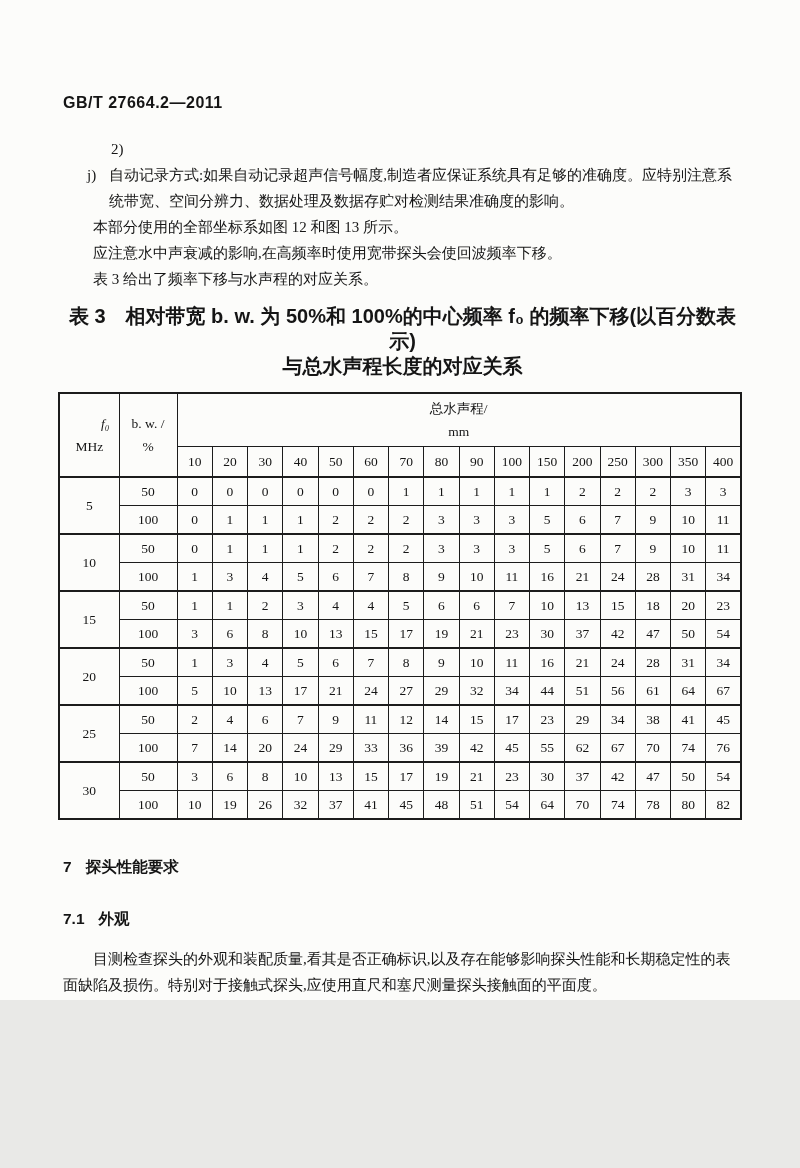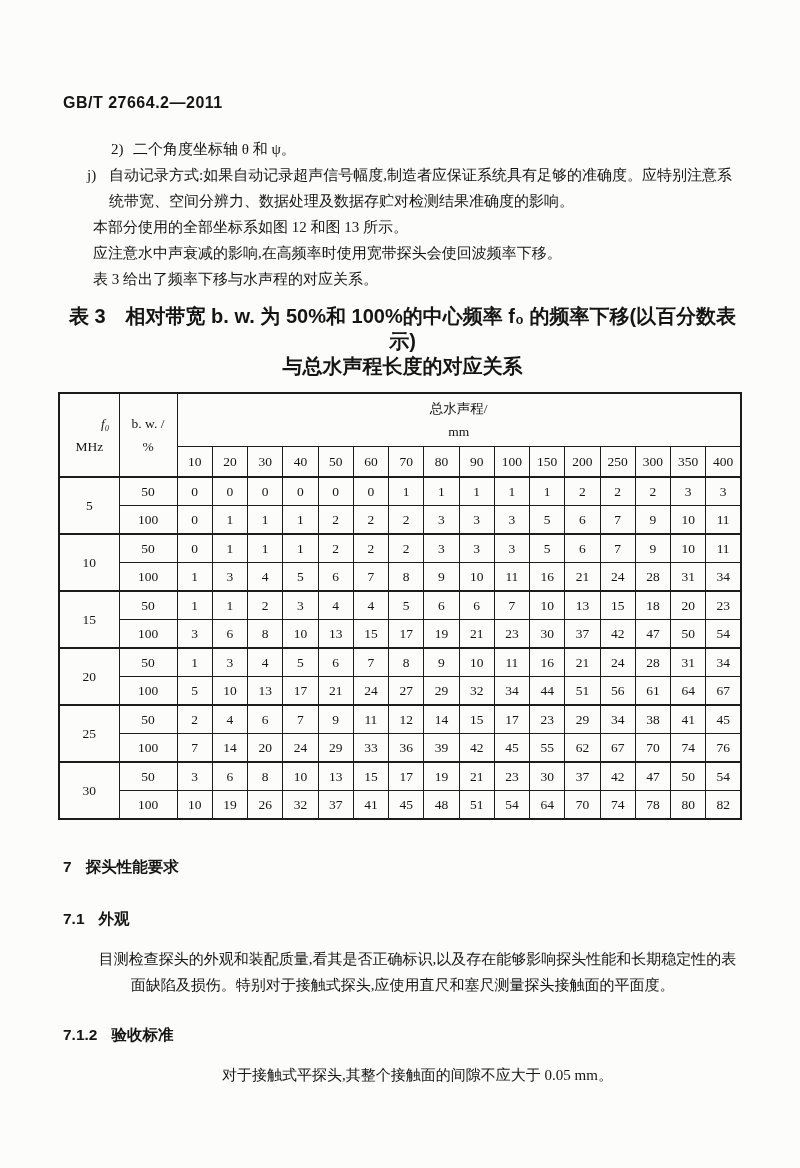--- a/index.html
+++ b/index.html
@@ -1,17 +1,17 @@
 <!DOCTYPE html>
 <html><head>
 <meta charset="utf-8">
 <style>
   html,body { margin:0; padding:0; background:#e9e9e7; }
   .page {
-    width:800px; height:1168px; margin:0 auto; position:relative;
+    width:800px; height:1000px; margin:0 auto; position:relative;
     background:#fcfcfa; color:#151515; overflow:hidden;
     font-family:"Liberation Serif","DejaVu Serif",serif;
   }
   .content { padding:94px 58px 0 63px; }
   .doc-number {
     font-family:"Liberation Sans","DejaVu Sans",sans-serif;
     font-weight:bold; font-size:16px; letter-spacing:0.5px;
   }
   .list-block { margin-top:24px; font-size:15px; line-height:26px; }
   .list-item { display:flex; }
@@ -40,34 +40,33 @@
   table.freq-table tbody tr.group-start td { border-top:2px solid #1c1c1c; }
   .ital { font-style:italic;padding-left:32px; }
   .section-heading {
     font-family:"Liberation Sans","DejaVu Sans",sans-serif;
     font-weight:bold; font-size:15.5px; line-height:22px;
   }
   .section-heading .sec-num { margin-right:14px; }
   .h-l1 { margin-top:36px; }
   .h-l2 { margin-top:30px; }
   .h-l3 { margin-top:26px; }
-  .after-heading { margin-top:16px;text-align:center; }
+  .after-heading { margin-top:16px; }
 </style>
 </head>
 <body>
 
 <div class="page">
   <div class="content">
 
     <div class="doc-number">GB/T 27664.2—2011</div>
 
     <div class="list-block">
       <div class="list-item level-2">
         <span class="marker">2)</span>
-        <span class="li-text">二个角度坐标轴 θ 和 ψ。</span>
       </div>
       <div class="list-item level-1">
         <span class="marker">j)</span>
         <span class="li-text">自动记录方式:如果自动记录超声信号幅度,制造者应保证系统具有足够的准确度。应特别注意系统带宽、空间分辨力、数据处理及数据存贮对检测结果准确度的影响。</span>
       </div>
     </div>
 
     <p class="para">本部分使用的全部坐标系如图 12 和图 13 所示。</p>
     <p class="para">应注意水中声衰减的影响,在高频率时使用宽带探头会使回波频率下移。</p>
     <p class="para">表 3 给出了频率下移与水声程的对应关系。</p>

